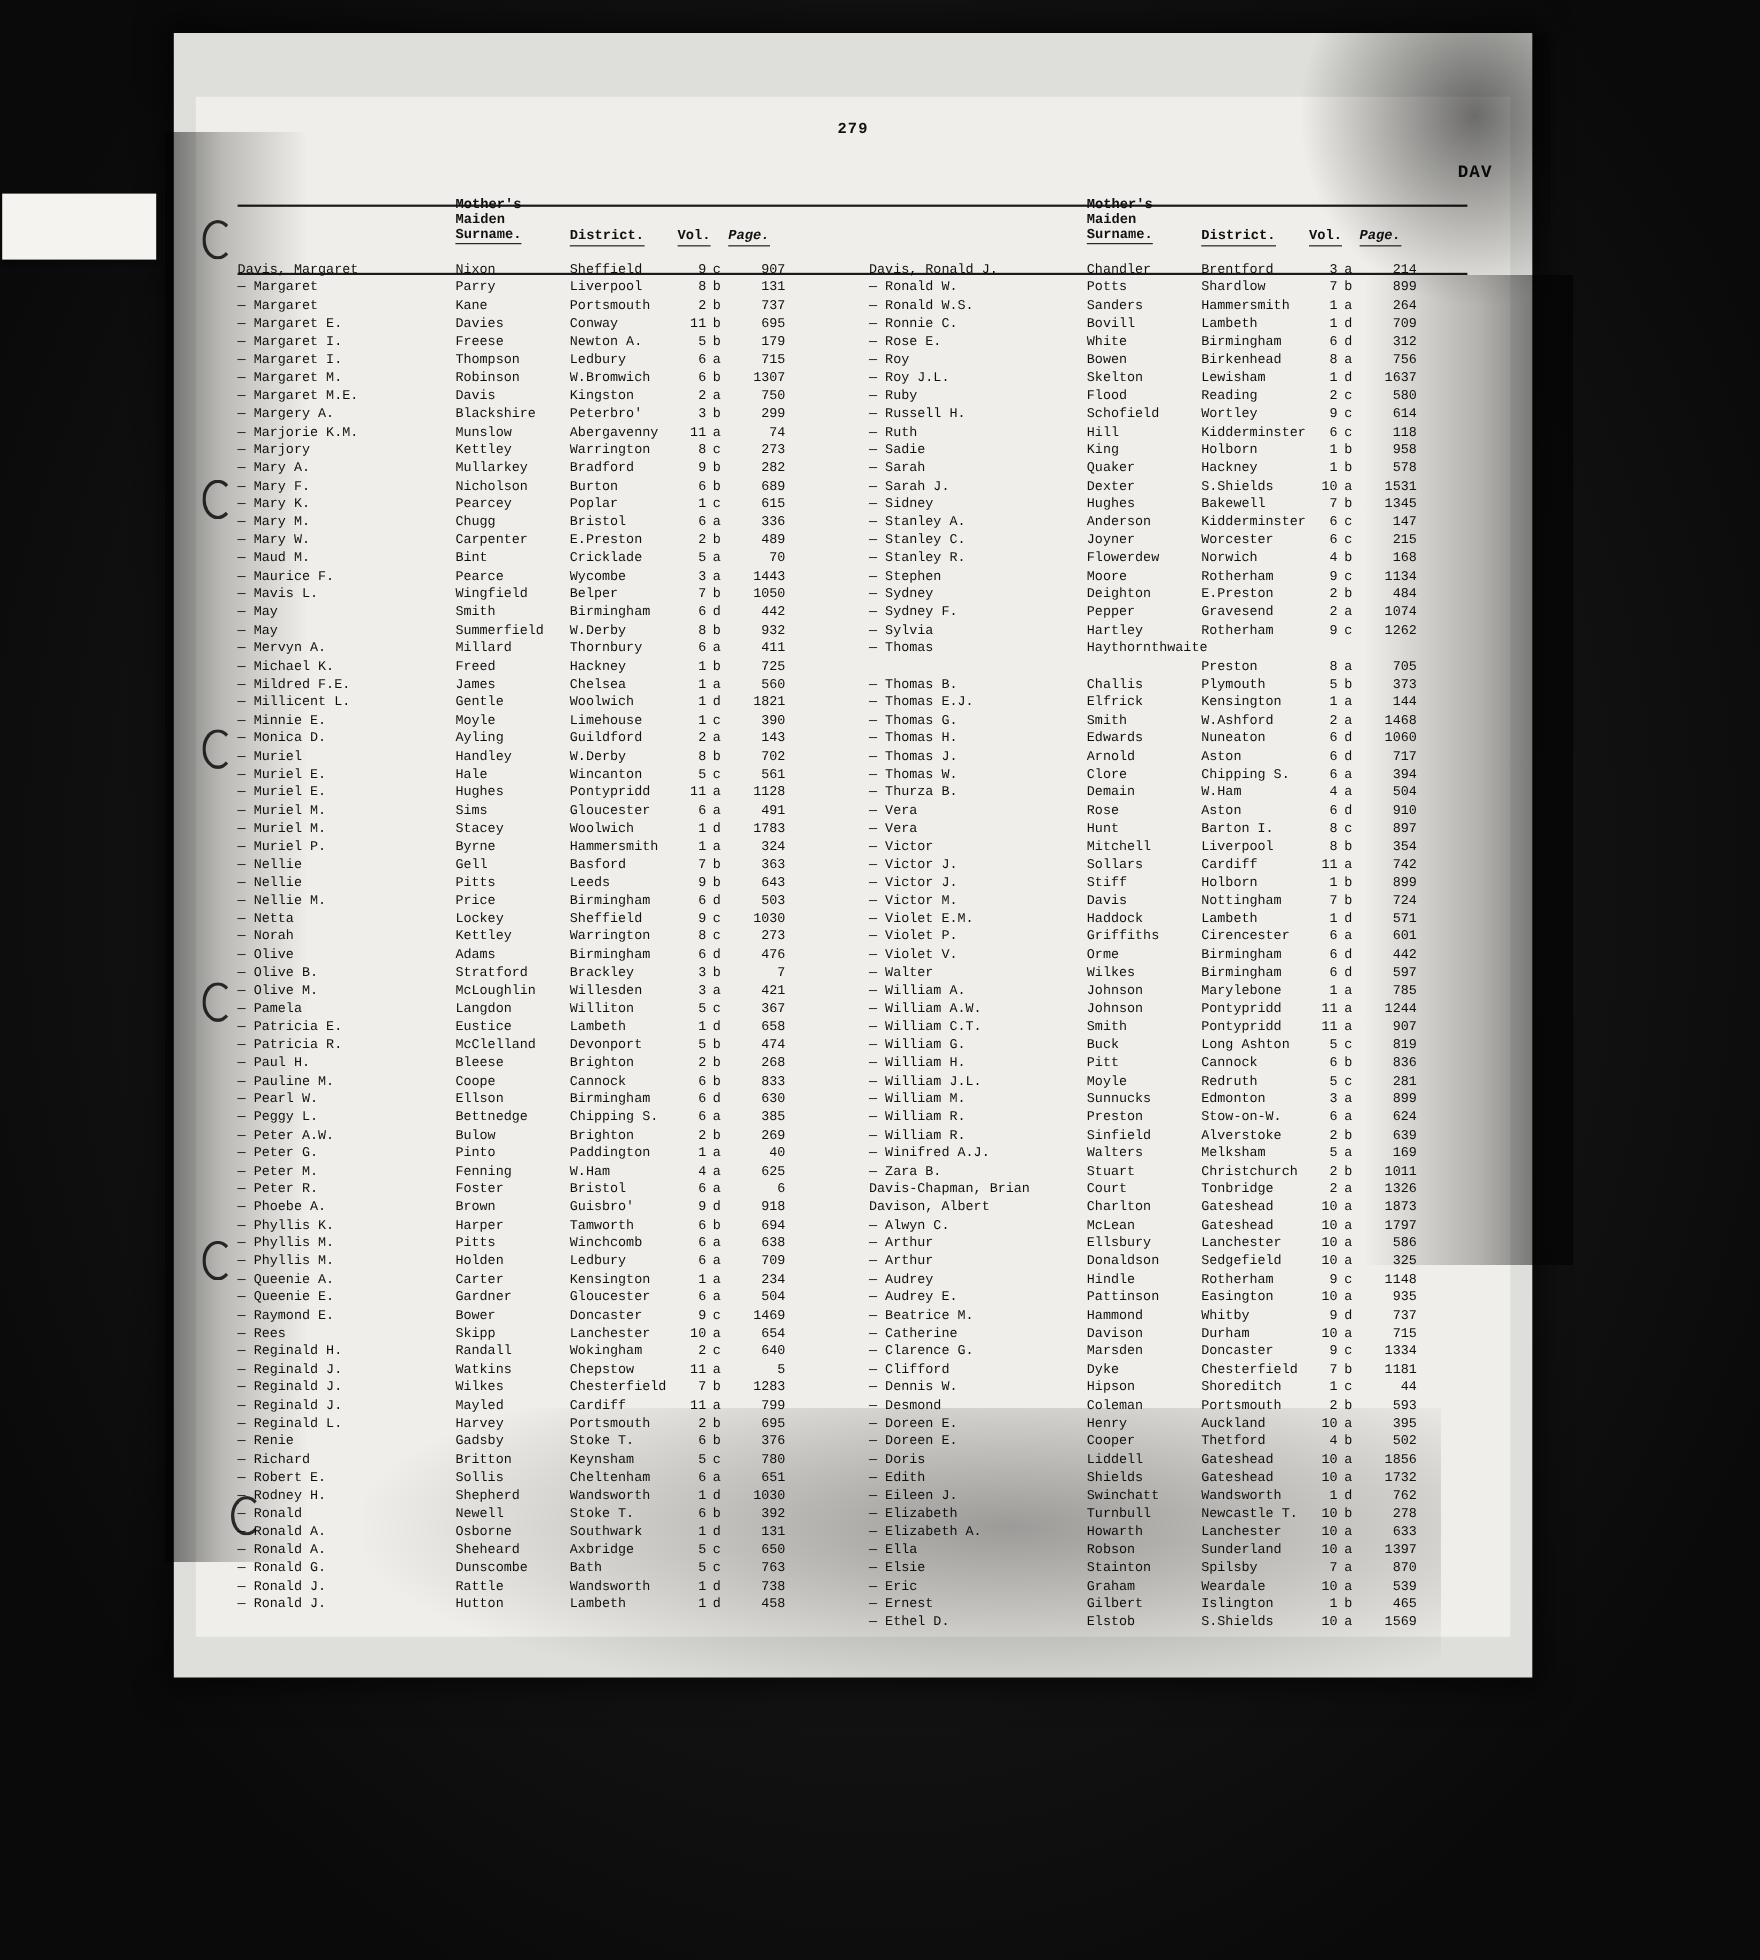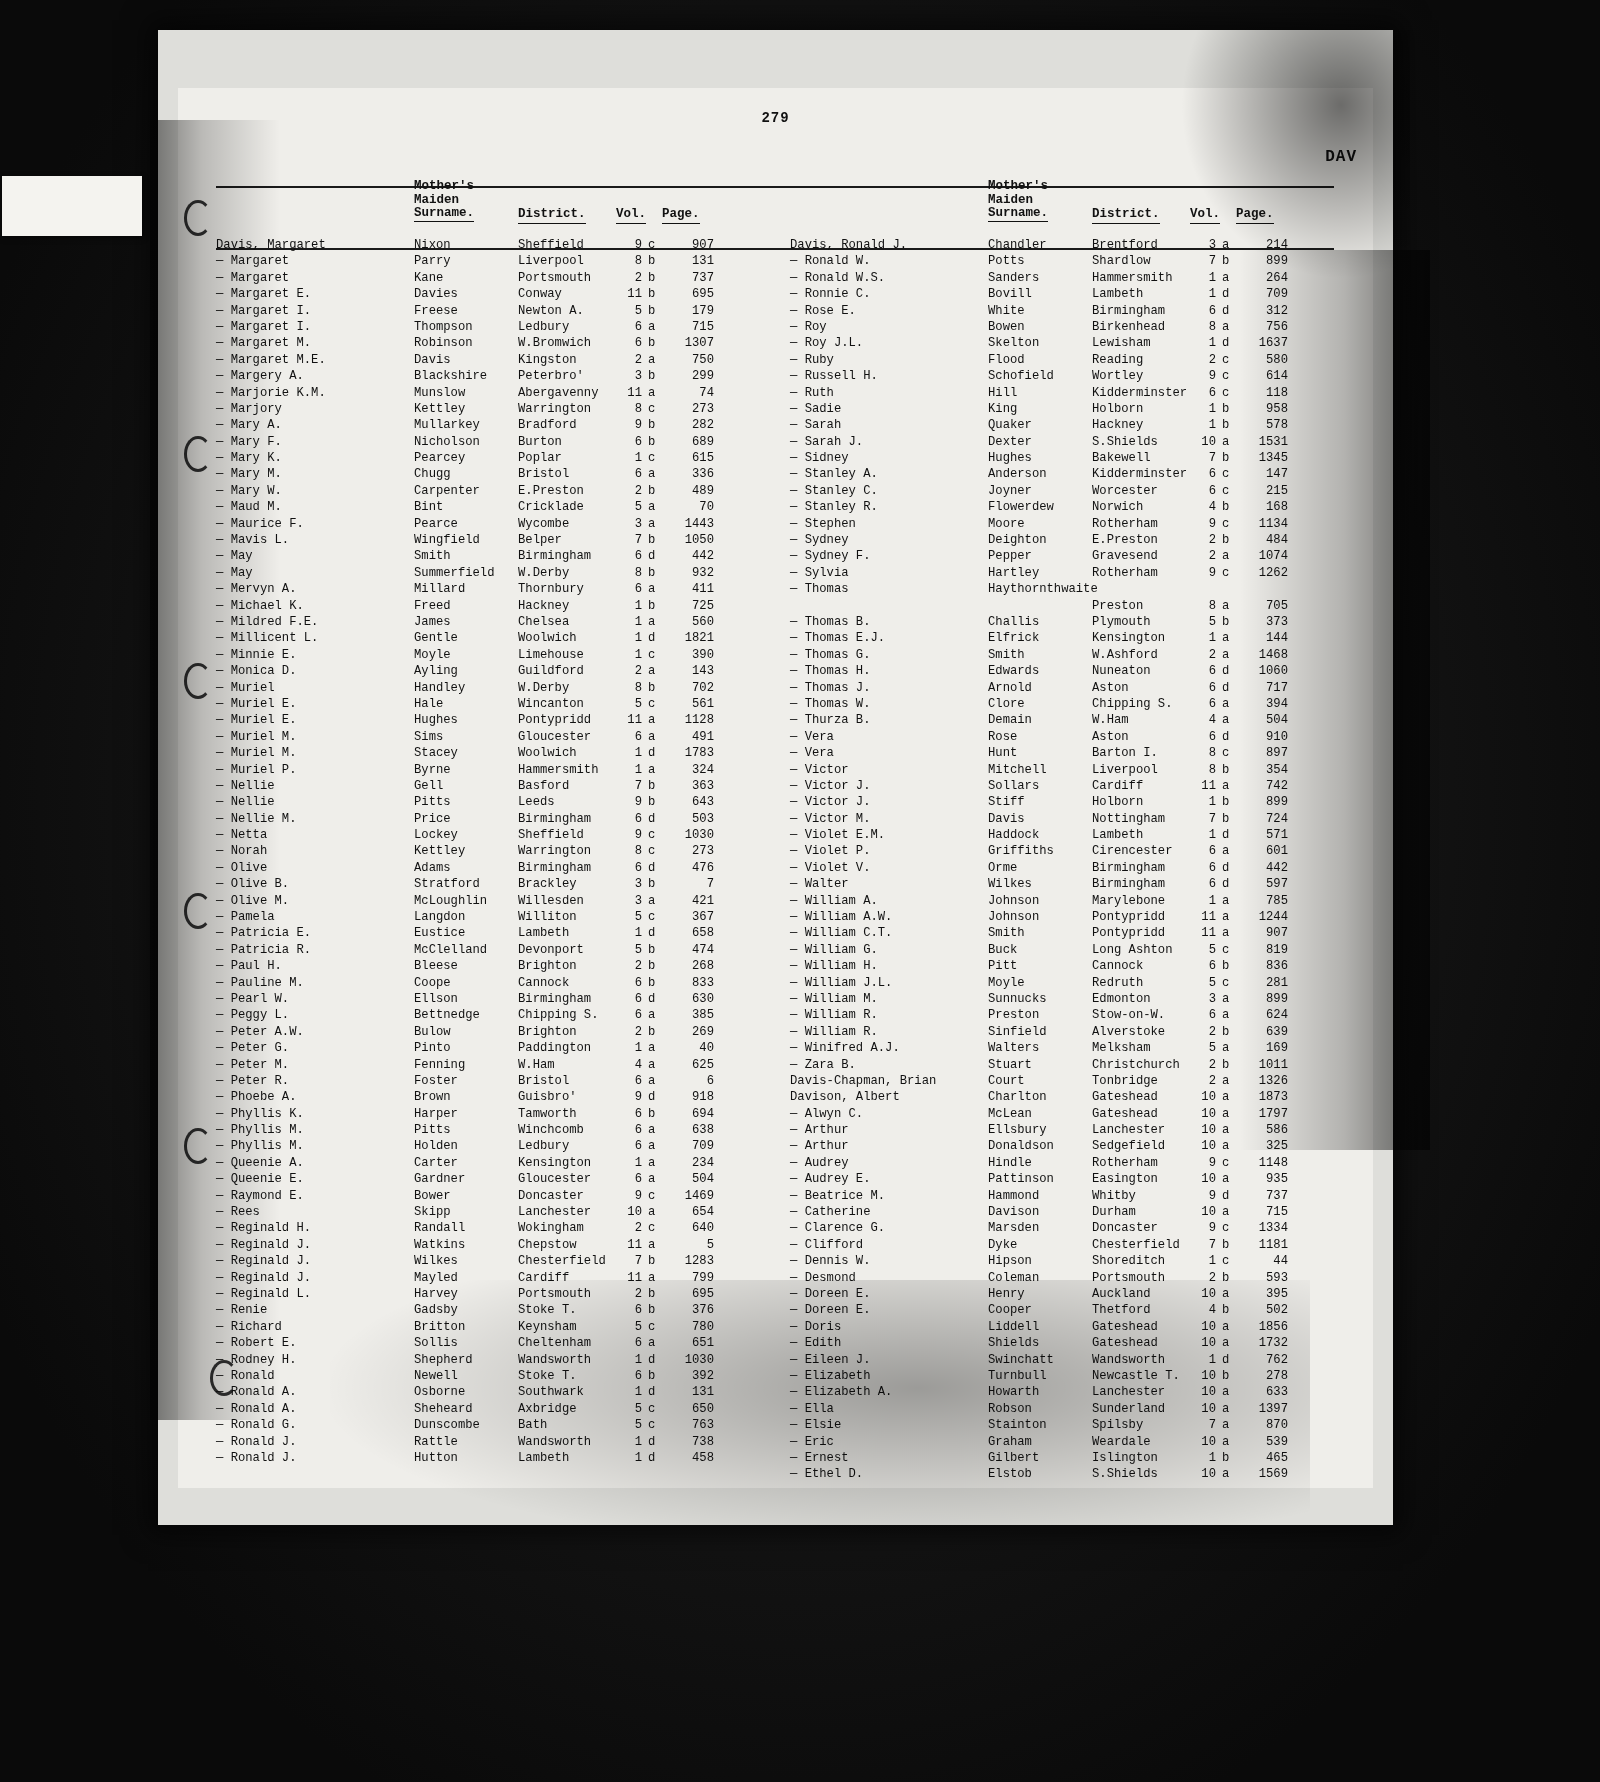--- a/index.html
+++ b/index.html
@@ -125,21 +125,21 @@
     font-size: 12.5px;
     font-weight: bold;
   }
   .ch {
     position: absolute;
     line-height: 13.5px;
   }
   .ch-maiden  { left: 198px; top: 0px; }
   .ch-district{ left: 302px; top: 28px; }
   .ch-vol     { left: 400px; top: 28px; }
-  .ch-page    { left: 446px; top: 28px; }
+  .ch-page    { left: 446px; top: 28px; font-style: italic; }
   .underline  { border-bottom: 1.5px solid #111; padding-bottom: 1px; }
 
   .rows { position: relative; margin-top: 2px; }
   .row {
     position: relative;
     height: 16.4px;
     font-size: 12.2px;
     white-space: nowrap;
   }
   .c-name    { position: absolute; left: 0px;   top: 0; }

